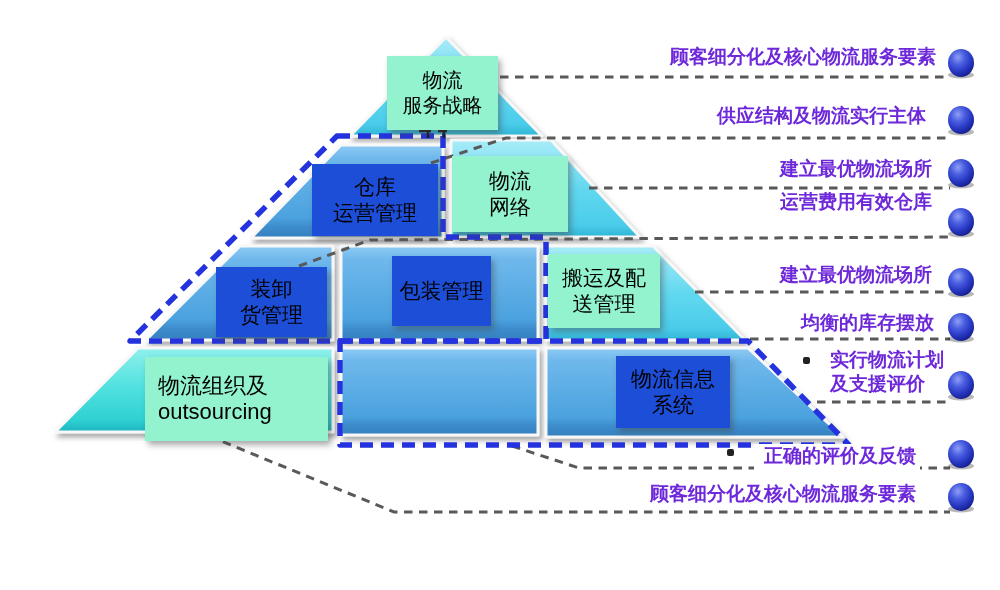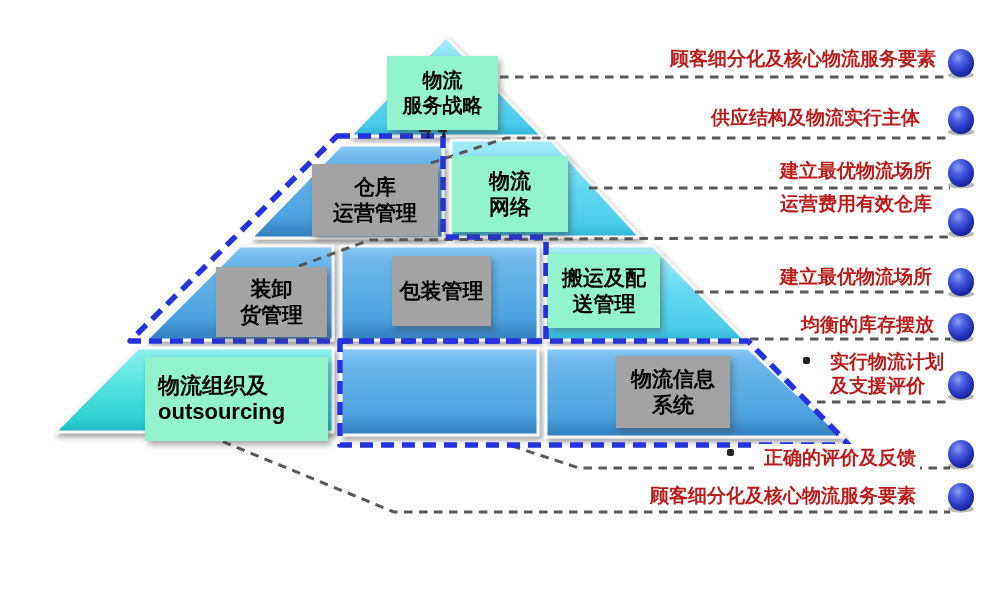--- a/index.html
+++ b/index.html
@@ -3,29 +3,29 @@
 <meta charset="utf-8">
 <style>
   html,body{margin:0;padding:0;background:#fff;}
   .stage{
     position:relative;width:1000px;height:590px;background:#ffffff;
     overflow:hidden;font-family:"Liberation Sans","DejaVu Sans",sans-serif;
   }
   .stage svg{position:absolute;left:0;top:0;}
   .pbox{
     position:absolute;display:flex;align-items:center;justify-content:center;
-    text-align:center;white-space:pre-line;font-weight:700;font-size:21px;
+    text-align:center;white-space:pre-line;font-weight:400;font-size:21px;
     line-height:1.25;color:#000;box-shadow:3px 4px 6px rgba(70,70,70,.45);
   }
-  .cyan{background:#a3a3a3;}
+  .cyan{background:#1d4ed8;}
   .mint{background:#93f3cf;}
   .pbox.left-align{justify-content:flex-start;text-align:left;padding-left:13px;font-size:22px;line-height:1.18;}
   .note{
-    position:absolute;font-weight:700;font-size:19px;color:#b91c1c;
-    white-space:pre-line;text-align:right;line-height:1.25;
+    position:absolute;font-weight:700;font-size:19px;color:#6d28d9;
+    white-space:pre-line;text-align:right;line-height:1.25;font-family:Liberation Mono, monospace;
   }
   .note.left{text-align:left;}
   .note.occlude{background:#ffffff;padding:2px 4px 12px 10px;}
   .bullet{
     position:absolute;width:7px;height:7px;background:#222;border-radius:2px;
   }
 </style>
 </head>
 <body>
 
@@ -147,21 +147,21 @@
 货管理</div>
   <div class="pbox cyan" style="left:392px;top:256px;width:99px;height:70px;">包装管理</div>
   <div class="pbox mint" style="left:548px;top:254px;width:112px;height:74px;">搬运及配
 送管理</div>
   <div class="pbox mint left-align" style="left:145px;top:357px;width:170px;height:84px;">物流组织及
 outsourcing</div>
   <div class="pbox cyan" style="left:616px;top:356px;width:114px;height:72px;">物流信息
 系统</div>
 
   <div class="note" style="right:64px;top:47px;">顾客细分化及核心物流服务要素</div>
-  <div class="note" style="right:80px;top:106px;">供应结构及物流实行主体</div>
+  <div class="note" style="right:74px;top:106px;">供应结构及物流实行主体</div>
   <div class="note" style="right:68px;top:159px;">建立最优物流场所</div>
   <div class="note" style="right:68px;top:192px;">运营费用有效仓库</div>
   <div class="note" style="right:68px;top:265px;">建立最优物流场所</div>
   <div class="note" style="right:66px;top:313px;">均衡的库存摆放</div>
   <div class="bullet" style="left:803px;top:357px;"></div>
   <div class="note left" style="left:830px;top:350px;">实行物流计划
 及支援评价</div>
   <div class="bullet" style="left:727px;top:449px;"></div>
   <div class="note occlude" style="right:80px;top:444px;">正确的评价及反馈</div>
   <div class="note" style="right:84px;top:484px;">顾客细分化及核心物流服务要素</div>

